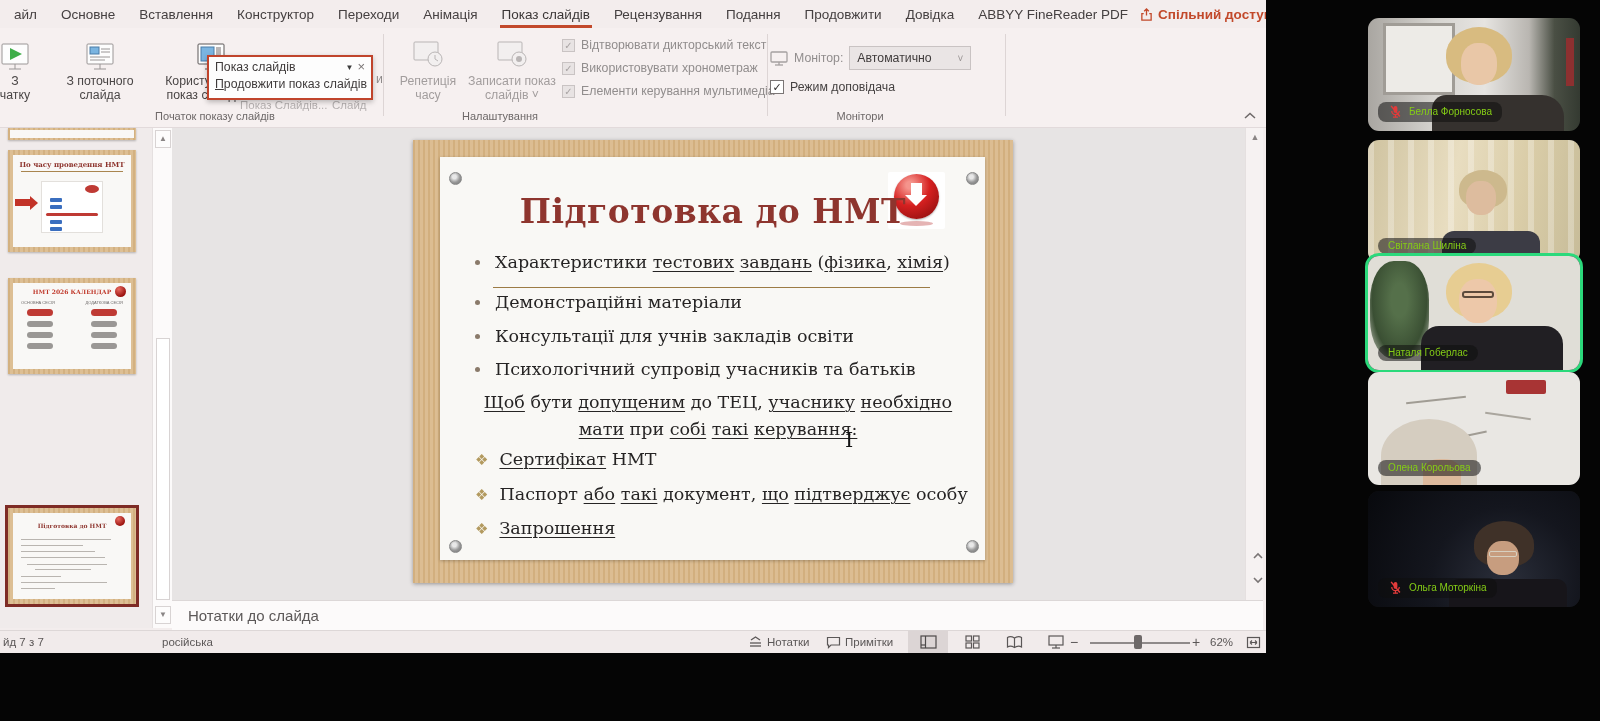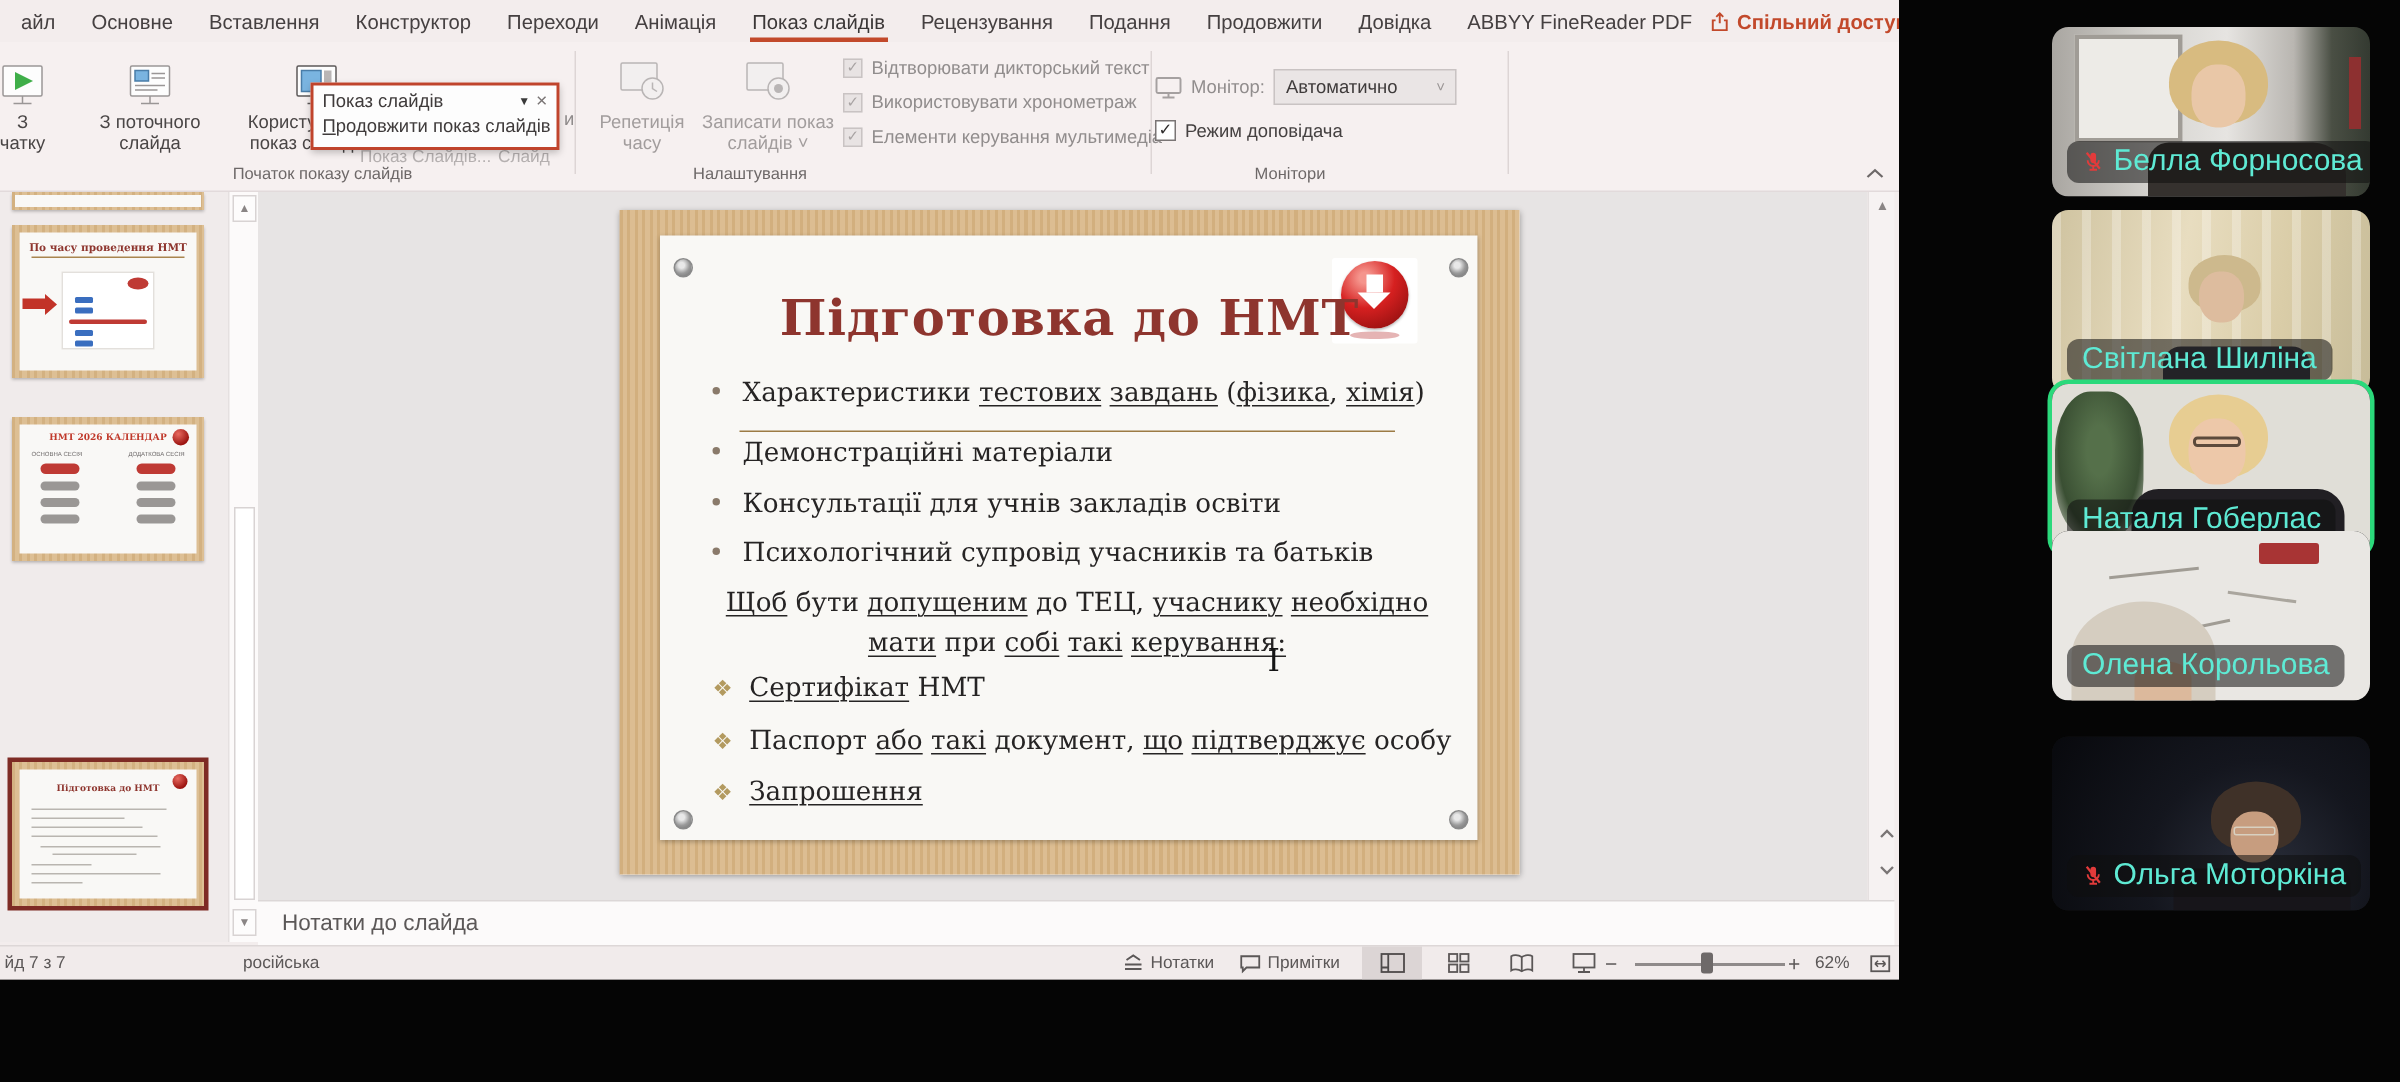--- a/index.html
+++ b/index.html
@@ -97,21 +97,21 @@
   .viewbtn{position:absolute;top:0;width:40px;height:22px;display:flex;align-items:center;justify-content:center}
   .viewbtn.on{background:#dcd5d5}
   .ztrack{position:absolute;top:11px;height:1.5px;background:#8f8a8a}
   .ztick{position:absolute;top:7px;width:1px;height:9px;background:#8f8a8a}
   .zthumb{position:absolute;top:4px;width:8px;height:14px;background:#6e6969;border-radius:2px}
   
   .tile{position:absolute;left:1368px;width:212px;border-radius:11px;overflow:hidden;background:#111}
   .tile.active{box-shadow:0 0 0 3px #2bd97b}
   .vid{position:absolute;inset:0}
   .nametag{position:absolute;left:10px;bottom:9px;display:flex;align-items:center;gap:6px;
-    background:rgba(15,15,15,.55);border-radius:8px;padding:2px 10px 3px 10px;color:#5eead4;font-size:20px;white-space:nowrap}
+    background:rgba(15,15,15,.55);border-radius:8px;padding:2px 10px 3px 10px;color:#84cc16;font-size:10px;white-space:nowrap}
   .shape{position:absolute}
   
   .v1{background:linear-gradient(90deg,#a9a6a1,#d6d4d0 32%,#e6e4e1 55%,#b9b6b1 76%,#4a4f44 88%,#343a31 100%)}
   .v1 .pane{left:7%;top:4%;width:34%;height:64%;background:#edebe7;border:3px solid #a09c96}
   .v1 .hair{left:37%;top:8%;width:66px;height:56px;background:#d8bb80;border-radius:50% 50% 45% 45%}
   .v1 .face{left:44%;top:22%;width:36px;height:42px;background:#e9c7a7;border-radius:45%}
   .v1 .body{left:30%;bottom:0;width:132px;height:36px;background:#35312e;border-radius:14px 22px 0 0}
   .v1 .redstrip{right:6px;top:18%;width:8px;height:42%;background:#8d3030}
   .v2{background:linear-gradient(100deg,#cfc3a0,#e8ddc0 40%,#dacda8 70%,#c7bc99)}
   .v2 .curtain{inset:0;background:repeating-linear-gradient(90deg,rgba(255,255,255,.28) 0 6px,rgba(0,0,0,0) 6px 20px)}
@@ -501,21 +501,21 @@
       <div class="shape face"></div>
       <div class="shape glasses"></div>
       <div class="shape body"></div>
     </div>
     <div class="nametag">
 
       <span>Наталя Гоберлас</span>
     </div>
   </div>
 
-  <div class="tile" style="top:354px;height:113px">
+  <div class="tile" style="top:372px;height:113px">
     <div class="vid v4">
       <div class="shape scrib1"></div>
       <div class="shape scrib2"></div>
       <div class="shape scrib3"></div>
       <div class="shape marker"></div>
       <div class="shape hair"></div>
       <div class="shape face"></div>
     </div>
     <div class="nametag">
 

